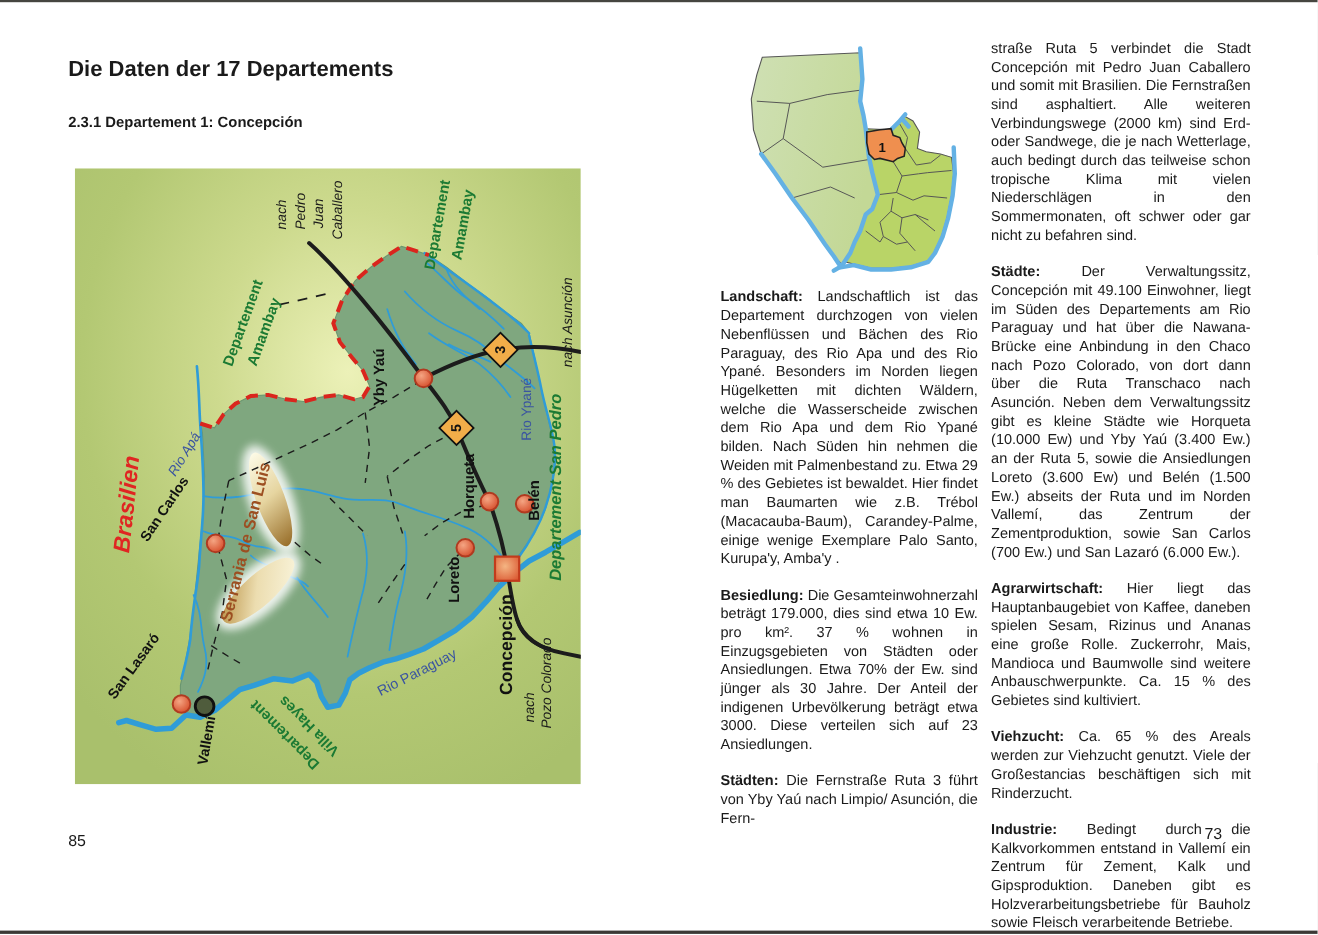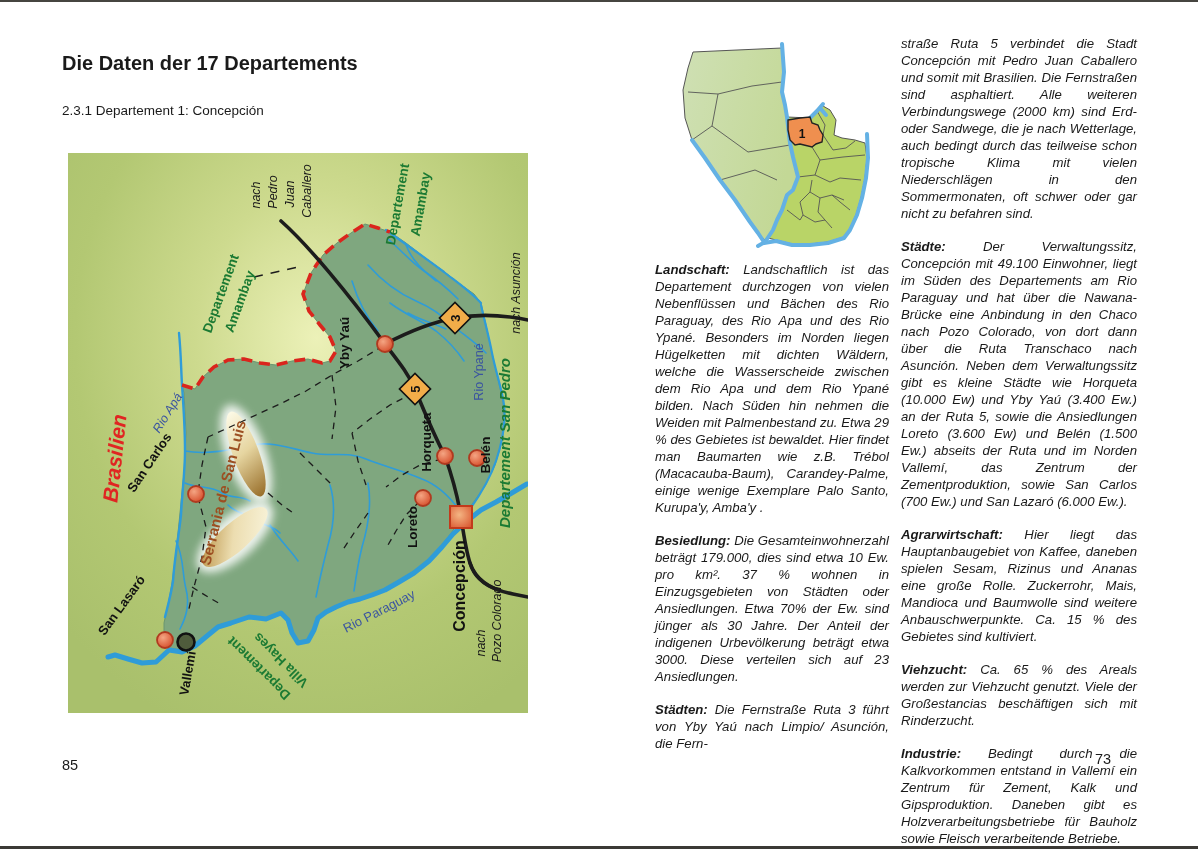--- a/index.html
+++ b/index.html
@@ -2,26 +2,26 @@
 <html><head>
 <meta charset="utf-8">
 <style>
   html,body{margin:0;padding:0;background:#e8e8e8;}
   .sheet{position:relative;width:1198px;height:850px;background:#ffffff;overflow:hidden;
          font-family:"Liberation Sans", sans-serif;color:#1a1a1a;}
   .scanline{position:absolute;left:0;width:100%;background:#26241f;}
   .scanline.top{top:0;height:2px;opacity:.85;}
   .scanline.bottom{top:846px;height:3px;opacity:.9;}
   .title{position:absolute;left:62px;top:52px;font-size:20px;font-weight:bold;}
-  .subtitle{position:absolute;left:62px;top:103px;font-size:13.5px;font-weight:normal;}
+  .subtitle{position:absolute;left:62px;top:103px;font-size:13.5px;font-weight:bold;}
   .pageno{position:absolute;font-size:14.5px;}
   .pageno.left{left:62px;top:757px;}
   .pageno.right{left:1095px;top:751px;width:40px;text-align:left;}
   .col{position:absolute;font-size:13.2px;line-height:17px;text-align:justify;}
-  .col p{margin:0 0 16px 0;font-style:italic;}
+  .col p{margin:0 0 16px 0;}
   .col b{font-weight:bold;}
   .col1{left:655px;top:261px;width:234px;}
   .col2{left:901px;top:35px;width:236px;}
   svg text{font-family:"Liberation Sans", sans-serif;}
 </style>
 </head>
 <body>
 
 <div class="sheet">
   <div class="scanline top"></div>

